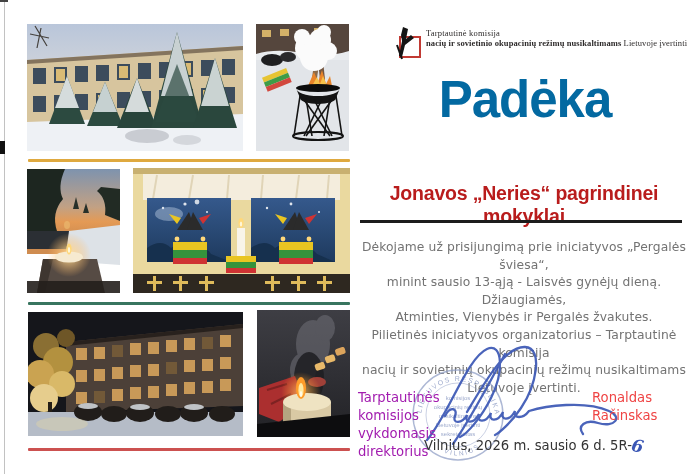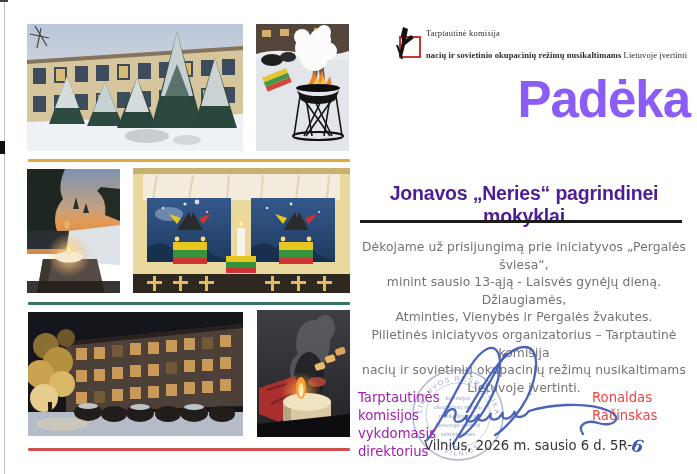--- a/index.html
+++ b/index.html
@@ -18,29 +18,29 @@
 
   
   .divider { height:3px; border-radius:1px; }
   .divider-yellow { left:28px; top:159px; width:322px; background:#dfa93f; }
   .divider-green  { left:28px; top:302px; width:322px; background:#38755f; }
   .divider-red    { left:28px; top:448px; width:322px; background:#cc5150; }
 
   
   .logo-box { left:393px; top:25px; width:30px; height:36px; }
   .logo-text { left:426px; top:28px; width:264px; font-family:"Liberation Serif", serif; color:#2e2b2b; }
-  .logo-line1 { font-size:8.5px; margin-bottom:12px; letter-spacing:.2px; }
+  .logo-line1 { font-size:8.5px; margin-bottom:0; letter-spacing:.2px; }
   .logo-line2 { font-size:8.5px; letter-spacing:.1px; }
   .logo-line2 b { font-weight:bold; }
 
-  .title { left:360px; top:70px; width:330px; text-align:right; font-size:51px; font-weight:bold;
-           color:#8b5cf6; letter-spacing:-1px; font-family:"Liberation Sans", sans-serif; }
+  .title { left:360px; top:70px; width:330px; text-align:center; font-size:51px; font-weight:bold;
+           color:#0369a1; letter-spacing:-1px; font-family:"Liberation Sans", sans-serif; }
 
   .recipient { left:356px; top:182px; width:336px; text-align:center; font-size:19.5px; font-weight:bold;
-               color:#4c1d95; letter-spacing:-0.2px; }
+               color:#b91c1c; letter-spacing:-0.2px; }
   .black-rule { left:360px; top:220px; width:322px; height:2.5px; background:#1c1c1c; }
 
   .bodytext { left:352px; top:239px; width:344px; text-align:center; font-family:"DejaVu Sans", sans-serif;
               font-size:12.3px; color:#737373; line-height:17.6px; letter-spacing:.1px; }
 
   .role { left:358px; top:389px; width:130px; font-family:"DejaVu Sans", sans-serif; font-size:13.2px;
           color:#a21caf; line-height:18px; }
   .signer { left:592px; top:389px; width:72px; text-align:left; font-family:"DejaVu Sans", sans-serif;
             font-size:13.2px; color:#ef4444; line-height:18px; }
 

